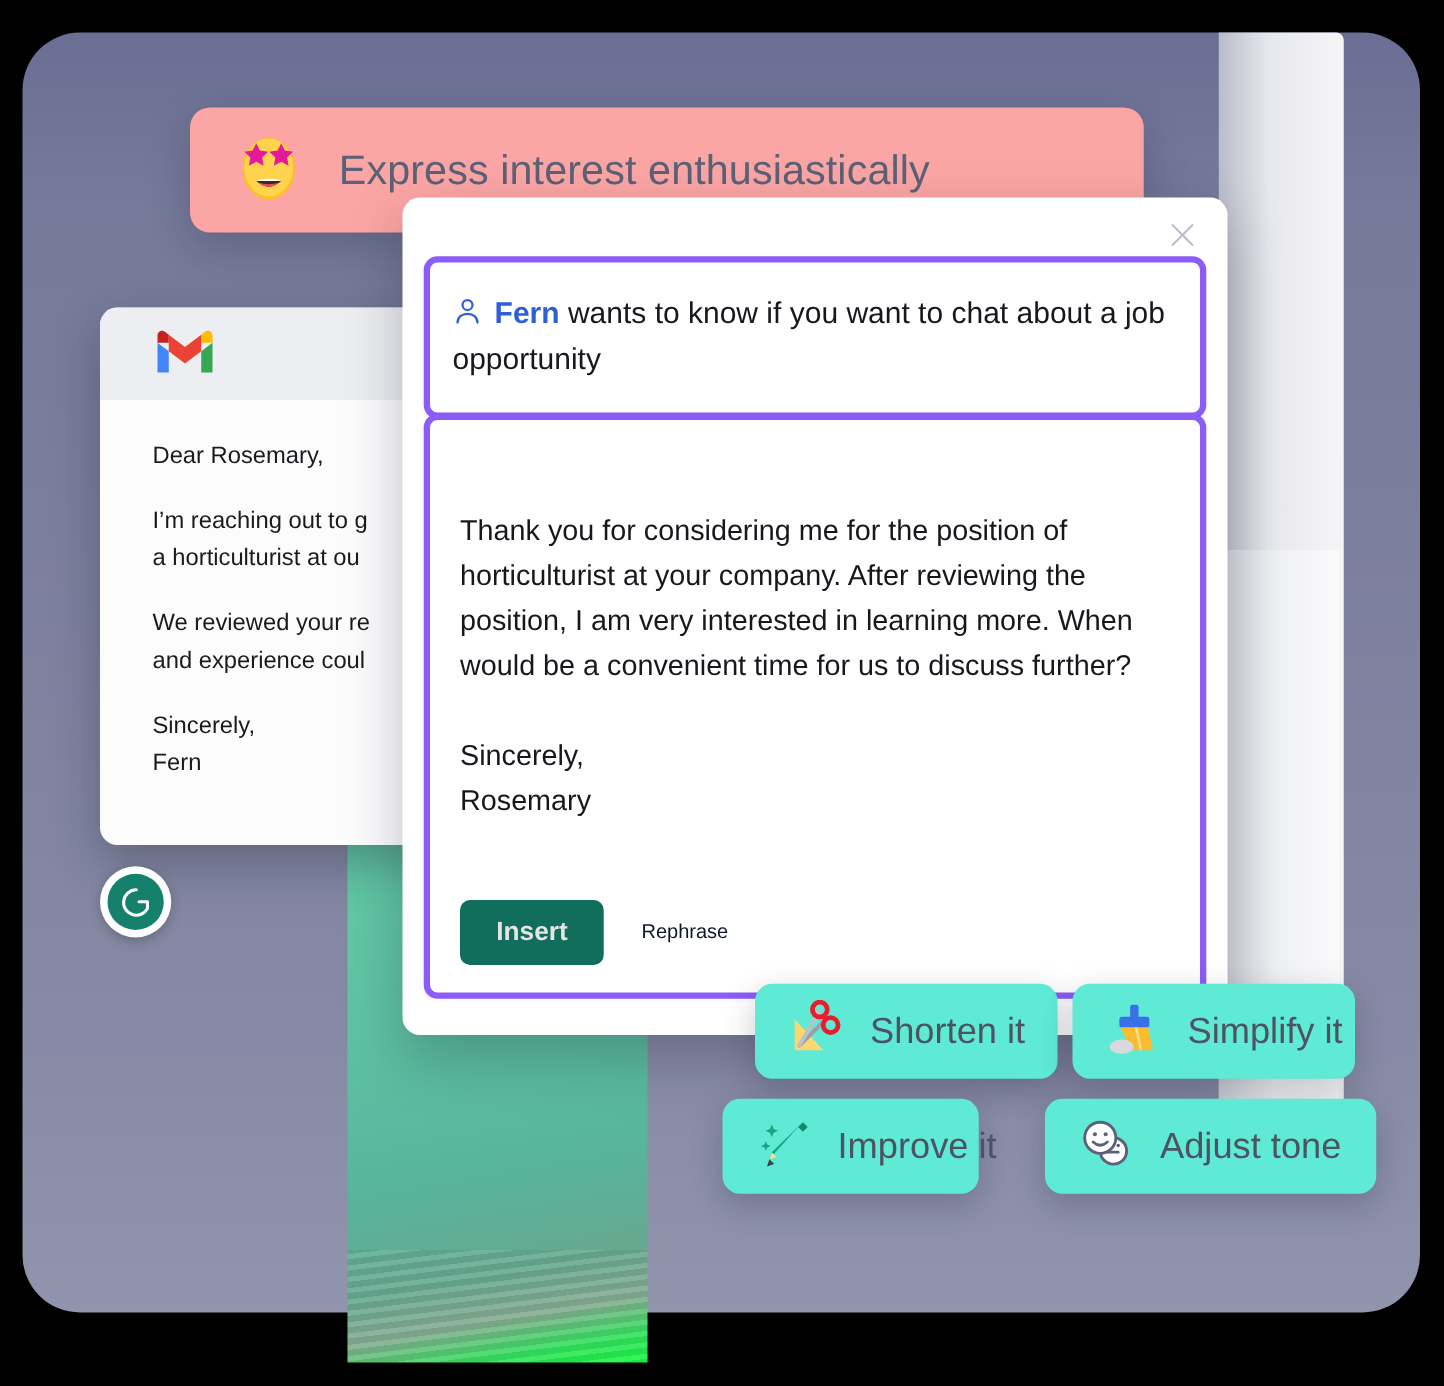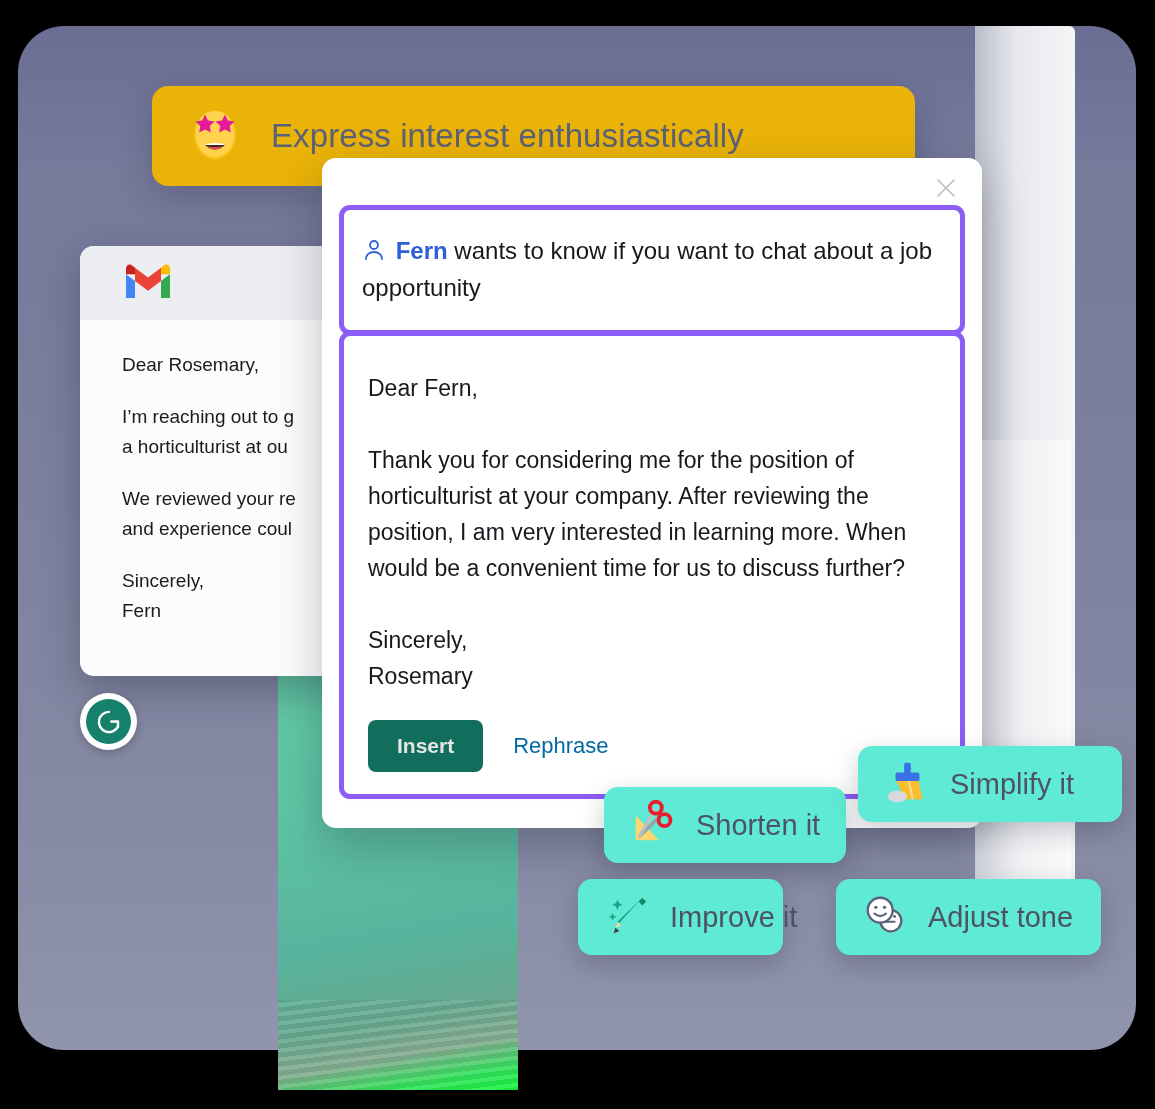--- a/index.html
+++ b/index.html
@@ -68,21 +68,21 @@
   }
   .gram-inner{
     width:45px; height:45px; border-radius:50%; background:#15806c;
     display:flex; align-items:center; justify-content:center;
   }
   .gram-inner svg{ width:30px; height:30px; display:block; }
 
   
   .prompt-pill{
     position:absolute; left:152px; top:86px; width:763px; height:100px;
-    background:#eab308; border-radius:16px;
+    background:#fca5a5; border-radius:16px;
     box-shadow:0 12px 34px rgba(20,22,40,.22);
     display:flex; align-items:center; padding-left:34px;
   }
   .prompt-emoji{ width:58px; height:58px; flex:0 0 auto; }
   .prompt-text{
     font-size:33px; color:#5b6176; margin-left:27px; letter-spacing:.1px;
   }
 
   
   .assist{
@@ -118,35 +118,35 @@
   .draft-gap{ height:36px; }
   .draft-actions{
     position:absolute; left:24px; bottom:22px; display:flex; align-items:center;
   }
   .btn-insert{
     background:#116e5d; color:#e5e5e5; font-size:21px; font-weight:bold;
     border:none; border-radius:8px; padding:14px 29px; cursor:pointer;
     font-family:"Liberation Sans", sans-serif;
   }
   .btn-rephrase{
-    background:none; border:none; color:#0369a1; font-size:22px;
+    background:none; border:none; color:#0f172a; font-size:16px;
     margin-left:30px; cursor:pointer; font-family:"Liberation Sans", sans-serif;
   }
 
   
   .pill{
     position:absolute; background:#5eead4; border-radius:14px;
     box-shadow:0 9px 26px rgba(20,22,40,.22);
     display:flex; align-items:center; padding:0 30px 0 26px; height:76px;
   }
   .pill .pico{ width:46px; height:46px; flex:0 0 auto; }
   .pill .plabel{ font-size:29px; color:#4d5364; margin-left:20px; white-space:nowrap; }
 
   .pill-shorten { left:604px;  top:787px; width:242px; }
-  .pill-simplify{ left:858px;  top:746px; width:264px; }
+  .pill-simplify{ left:858px;  top:787px; width:226px; }
   .pill-improve { left:578px;  top:879px; width:205px; }
   .pill-tone    { left:836px;  top:879px; width:265px; }
 </style>
 </head>
 <body>
 
 <div id="stage">
 
   <div class="bg-card"></div>
   <div class="bg-card-right"></div>
@@ -220,21 +220,20 @@
         <span>
           <svg class="person-ico" viewBox="0 0 24 24" xmlns="http://www.w3.org/2000/svg">
             <circle cx="12" cy="7" r="4" fill="none" stroke="#2f5fd8" stroke-width="1.8"></circle>
             <path d="M4 21c0-4.4 3.6-7 8-7s8 2.6 8 7" fill="none" stroke="#2f5fd8" stroke-width="1.8" stroke-linecap="round"></path>
           </svg>
         </span><span class="ask-name">Fern</span><span> wants to know if you want to chat about a job opportunity</span>
       </div>
     </div>
 
     <div class="card card-draft">
-      <div class="draft-p">Dear Fern,</div>
       <div class="draft-gap"></div>
       <div class="draft-p">Thank you for considering me for the position of horticulturist at your company. After reviewing the position, I am very interested in learning more. When would be a convenient time for us to discuss further?</div>
       <div class="draft-gap"></div>
       <div class="draft-p">Sincerely,</div>
       <div class="draft-p">Rosemary</div>
 
       <div class="draft-actions">
         <button class="btn-insert">Insert</button>
         <button class="btn-rephrase">Rephrase</button>
       </div>

